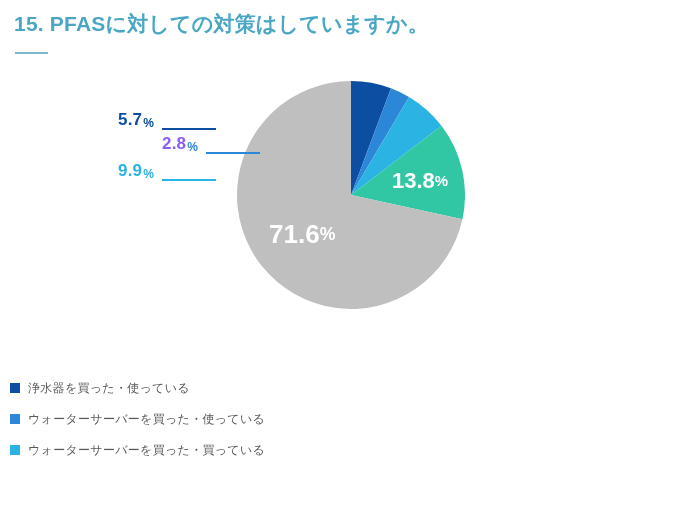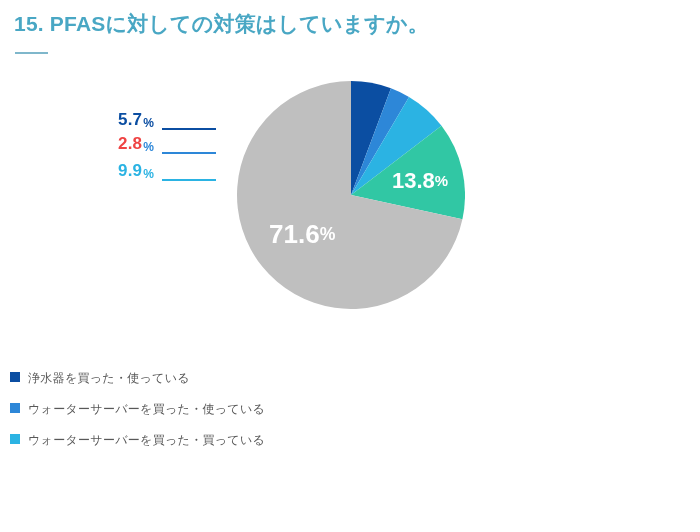--- a/index.html
+++ b/index.html
@@ -83,21 +83,21 @@
 
   
   #legend {
     position: absolute;
     left: 10px;
     top: 372px;
     width: 420px;
   }
   .legend-item {
     display: flex;
-    align-items: flex-start;
+    align-items: center;
     height: 31px;
   }
   .legend-swatch {
     width: 10px;
     height: 10px;
     flex: 0 0 10px;
     margin-right: 8px;
   }
   .legend-label {
     font-size: 12px;
@@ -129,21 +129,21 @@
   </svg>
 </div>
 
 <div class="callout" id="callout-0">
   <span class="val" style="color: rgb(11, 78, 162);">5.7</span>
   <span class="sign" style="color: rgb(11, 78, 162);">%</span>
   <span class="leader" style="background: rgb(11, 78, 162);"></span>
 </div>
 
 <div class="callout" id="callout-1">
-  <span class="val" style="color: #ef4444;">2.8</span>
+  <span class="val" style="color: #8b5cf6; margin-left: 44px;">2.8</span>
   <span class="sign" style="color: rgb(45, 135, 216);">%</span>
   <span class="leader" style="background: rgb(45, 135, 216);"></span>
 </div>
 
 <div class="callout" id="callout-2">
   <span class="val" style="color: rgb(43, 179, 227);">9.9</span>
   <span class="sign" style="color: rgb(43, 179, 227);">%</span>
   <span class="leader" style="background: rgb(43, 179, 227);"></span>
 </div>
 

